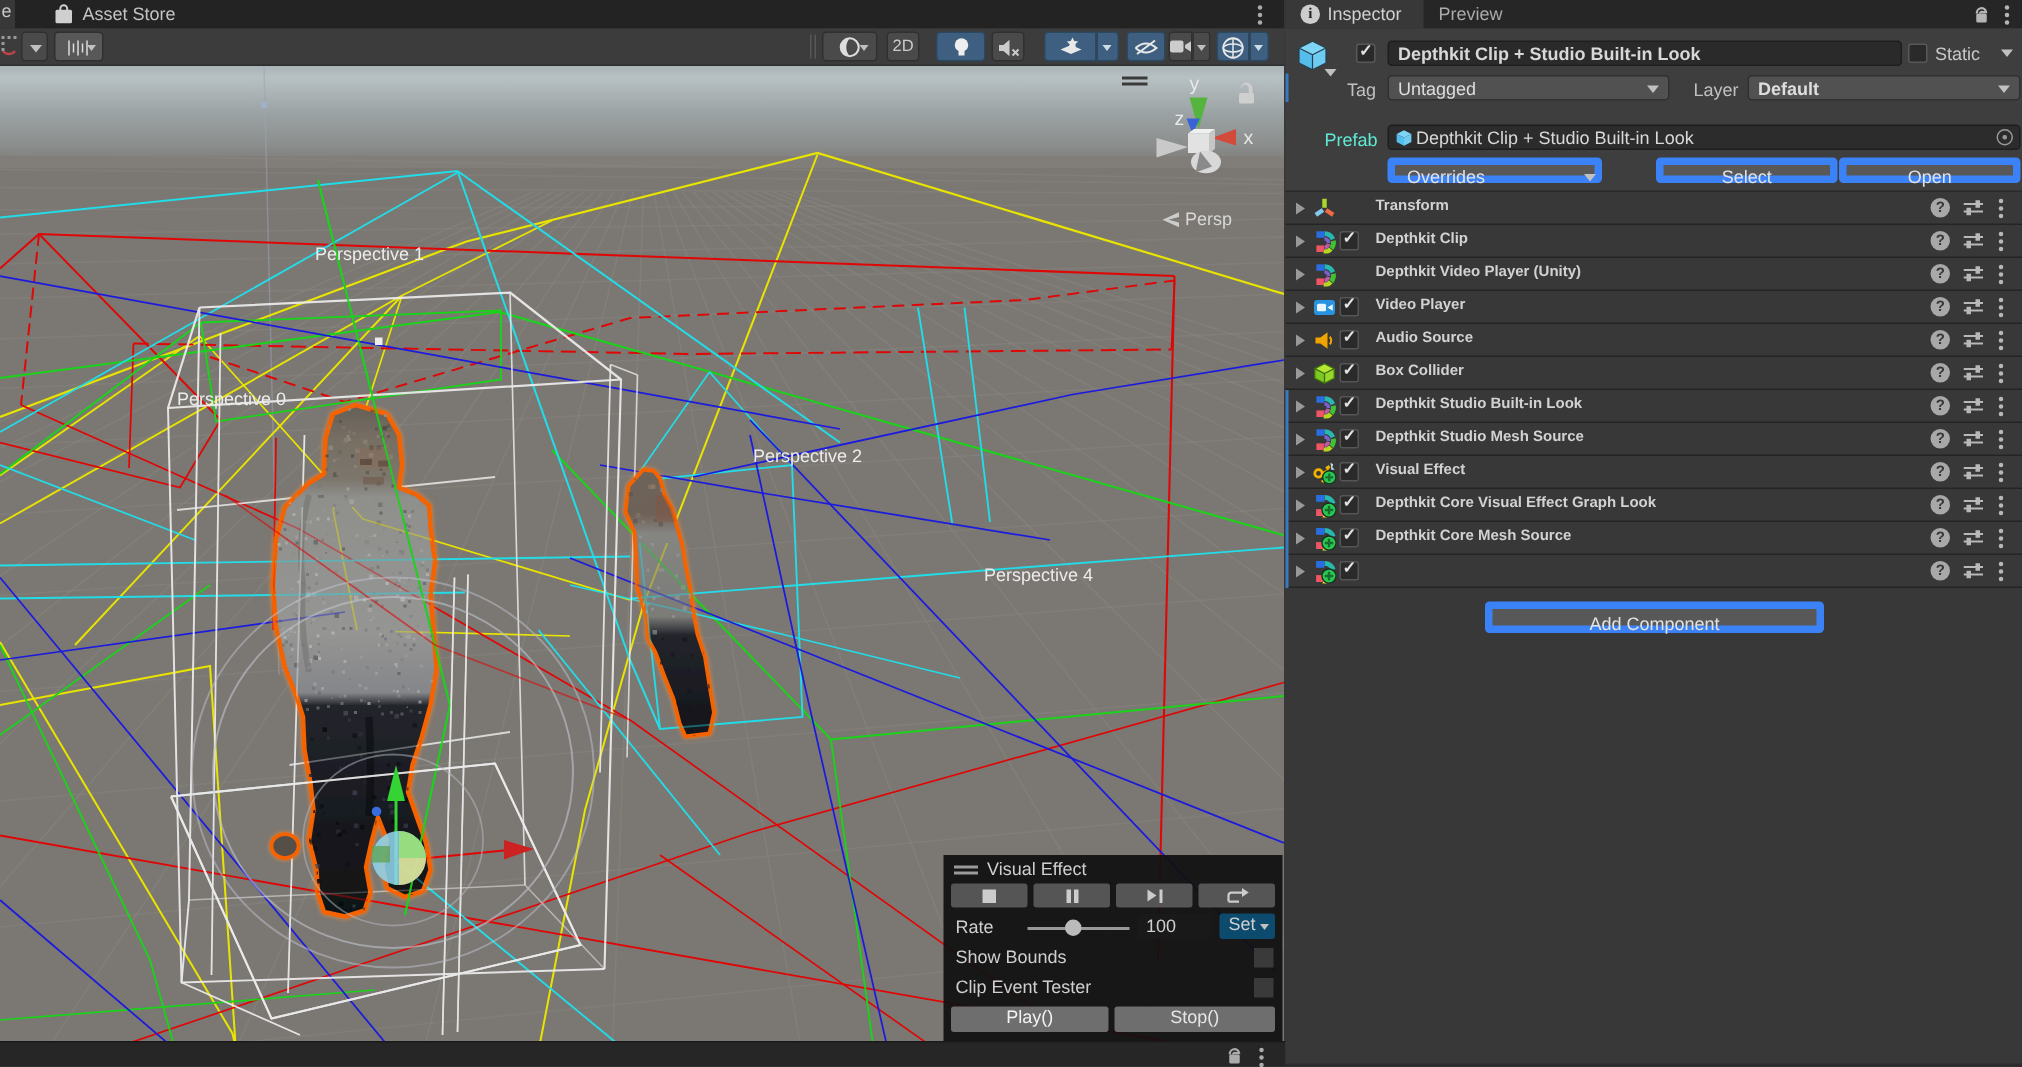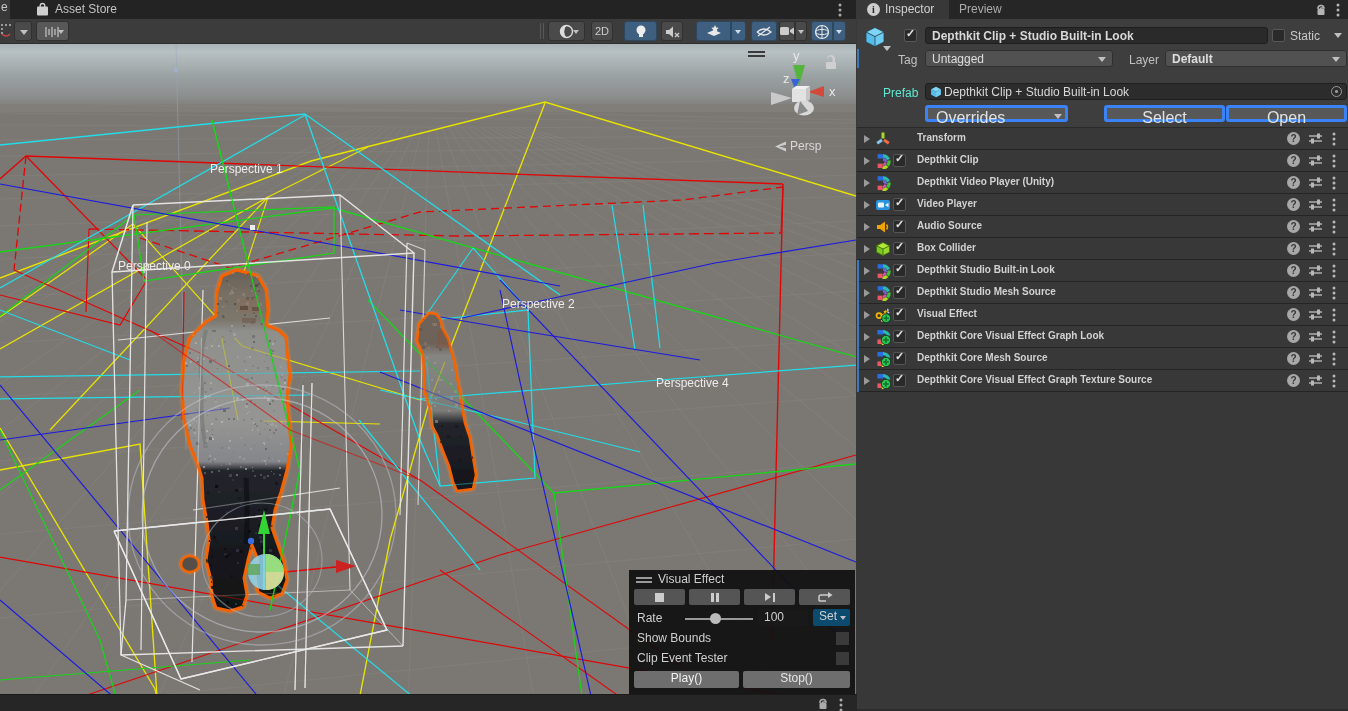--- a/index.html
+++ b/index.html
@@ -3,22 +3,22 @@
 * { margin:0; padding:0; box-sizing:border-box; }
 html,body { width:1348px; height:711px; overflow:hidden; background:#383838;
   font-family:"Liberation Sans", sans-serif; }
 .abs { position:absolute; }
 #canvas { position:absolute; left:0; top:0; width:1348px; height:711px; }
 .tbtn { position:absolute; top:2px; height:20px; background:#4a4a4a; border:1px solid #303030;
    border-radius:3px; color:#ddd; font-size:11px; text-align:center; }
 .tbtn.blue { background:#3e5f80; border-color:#2c4861; }
 .field { position:absolute; background:#2a2a2a; border:1px solid #1e1e1e; border-radius:3px; color:#d8d8d8; font-size:12px; }
 .drop  { position:absolute; background:#515151; border:1px solid #303030; border-radius:3px; color:#dedede; font-size:12px; }
-.btn   { position:absolute; background:#585858; border:3px solid #3b82f6; border-radius:3px; color:#e2e2e2;
-         text-align:center; font-size:16px; }
+.btn   { position:absolute; background:#585858; border:5px solid #3b82f6; border-radius:3px; color:#e2e2e2;
+         text-align:center; font-size:12px; }
 .caret { position:absolute; width:0; height:0; border-left:4px solid transparent; border-right:4px solid transparent;
          border-top:5px solid #c0c0c0; }
 .crow { position:absolute; left:0; width:491px; height:22px; border-bottom:1px solid #242424; background:#383838; }
 .crow .exp { position:absolute; left:7px; top:7px; width:0; height:0;
     border-top:4.5px solid transparent; border-bottom:4.5px solid transparent; border-left:6px solid #999; }
 .crow .name { position:absolute; left:60px; top:4px; font-weight:bold; color:#d2d2d2; font-size:10px; }
 .crow .cb { position:absolute; left:36px; top:4px; width:13px; height:13px; background:#2a2a2a;
     border:1px solid #555; border-radius:2px; }
 .crow .cb:after { content:"✓"; position:absolute; left:1px; top:-3px; color:#e2e2e2; font-size:11px; font-weight:bold; }
 .icn { position:absolute; left:18px; top:3px; width:16px; height:16px; }
@@ -1479,30 +1479,30 @@
         <svg class="icn" width="16" height="16" viewBox="0 0 16 16">
           <path d="M8,2.6 A6.4,6.4 0 0 1 13.8,6.8" stroke="#28b8ae" stroke-width="3.2" fill="none"></path>
           <rect x="2.4" y="1" width="5.6" height="4.5" fill="#2a6de0"></rect>
           <rect x="2.4" y="10.4" width="4.6" height="4.6" fill="#ee5565"></rect>
           <path d="M7,15 A6.4,6.4 0 0 0 9.5,15.4" stroke="#d8e020" stroke-width="2.5" fill="none"></path>
           <circle cx="11" cy="11" r="4.7" fill="#28c850"></circle>
           <circle cx="11" cy="11" r="4.7" fill="none" stroke="#1a2e20" stroke-width="0.9"></circle>
           <path d="M11,8.2 v5.6 M8.2,11 h5.6" stroke="#156e30" stroke-width="1.6"></path>
         </svg>
         <div class="cb"></div>
-        <div class="name">Depthkit Core Visual Effect Graph Texture Source</div>
         <div class="abs" style="left:430px; top:4px; width:13px; height:13px; background:#a8a8a8; border-radius:50%; color:#383838; font-size:10px; font-weight:bold; text-align:center; line-height:13px;">?</div>
         <svg class="abs" style="left:452px; top:5px;" width="14" height="12">
           <g stroke="#b8b8b8" stroke-width="1.4">
             <line x1="0" y1="3" x2="13" y2="3"></line>
             <line x1="0" y1="8" x2="13" y2="8"></line>
           </g>
           <rect x="8" y="0.5" width="3" height="5" fill="#b8b8b8"></rect>
           <rect x="2" y="5.5" width="3" height="5" fill="#b8b8b8"></rect>
         </svg>
         <svg class="abs" style="left:475px; top:4px;" width="4" height="14">
           <circle cx="2" cy="2" r="1.5" fill="#b8b8b8"></circle>
           <circle cx="2" cy="7" r="1.5" fill="#b8b8b8"></circle>
           <circle cx="2" cy="12" r="1.5" fill="#b8b8b8"></circle>
         </svg>
       </div>
+      <div class="btn" style="left:133px; top:401px; width:226px; height:21px; padding-top:3px; background:#585858;">Add Component</div>
       <div class="abs" style="left:0; top:709px; width:491px; height:2px; background:#2c2c2c;"></div>
     </div>
 </div>
 </body></html>

